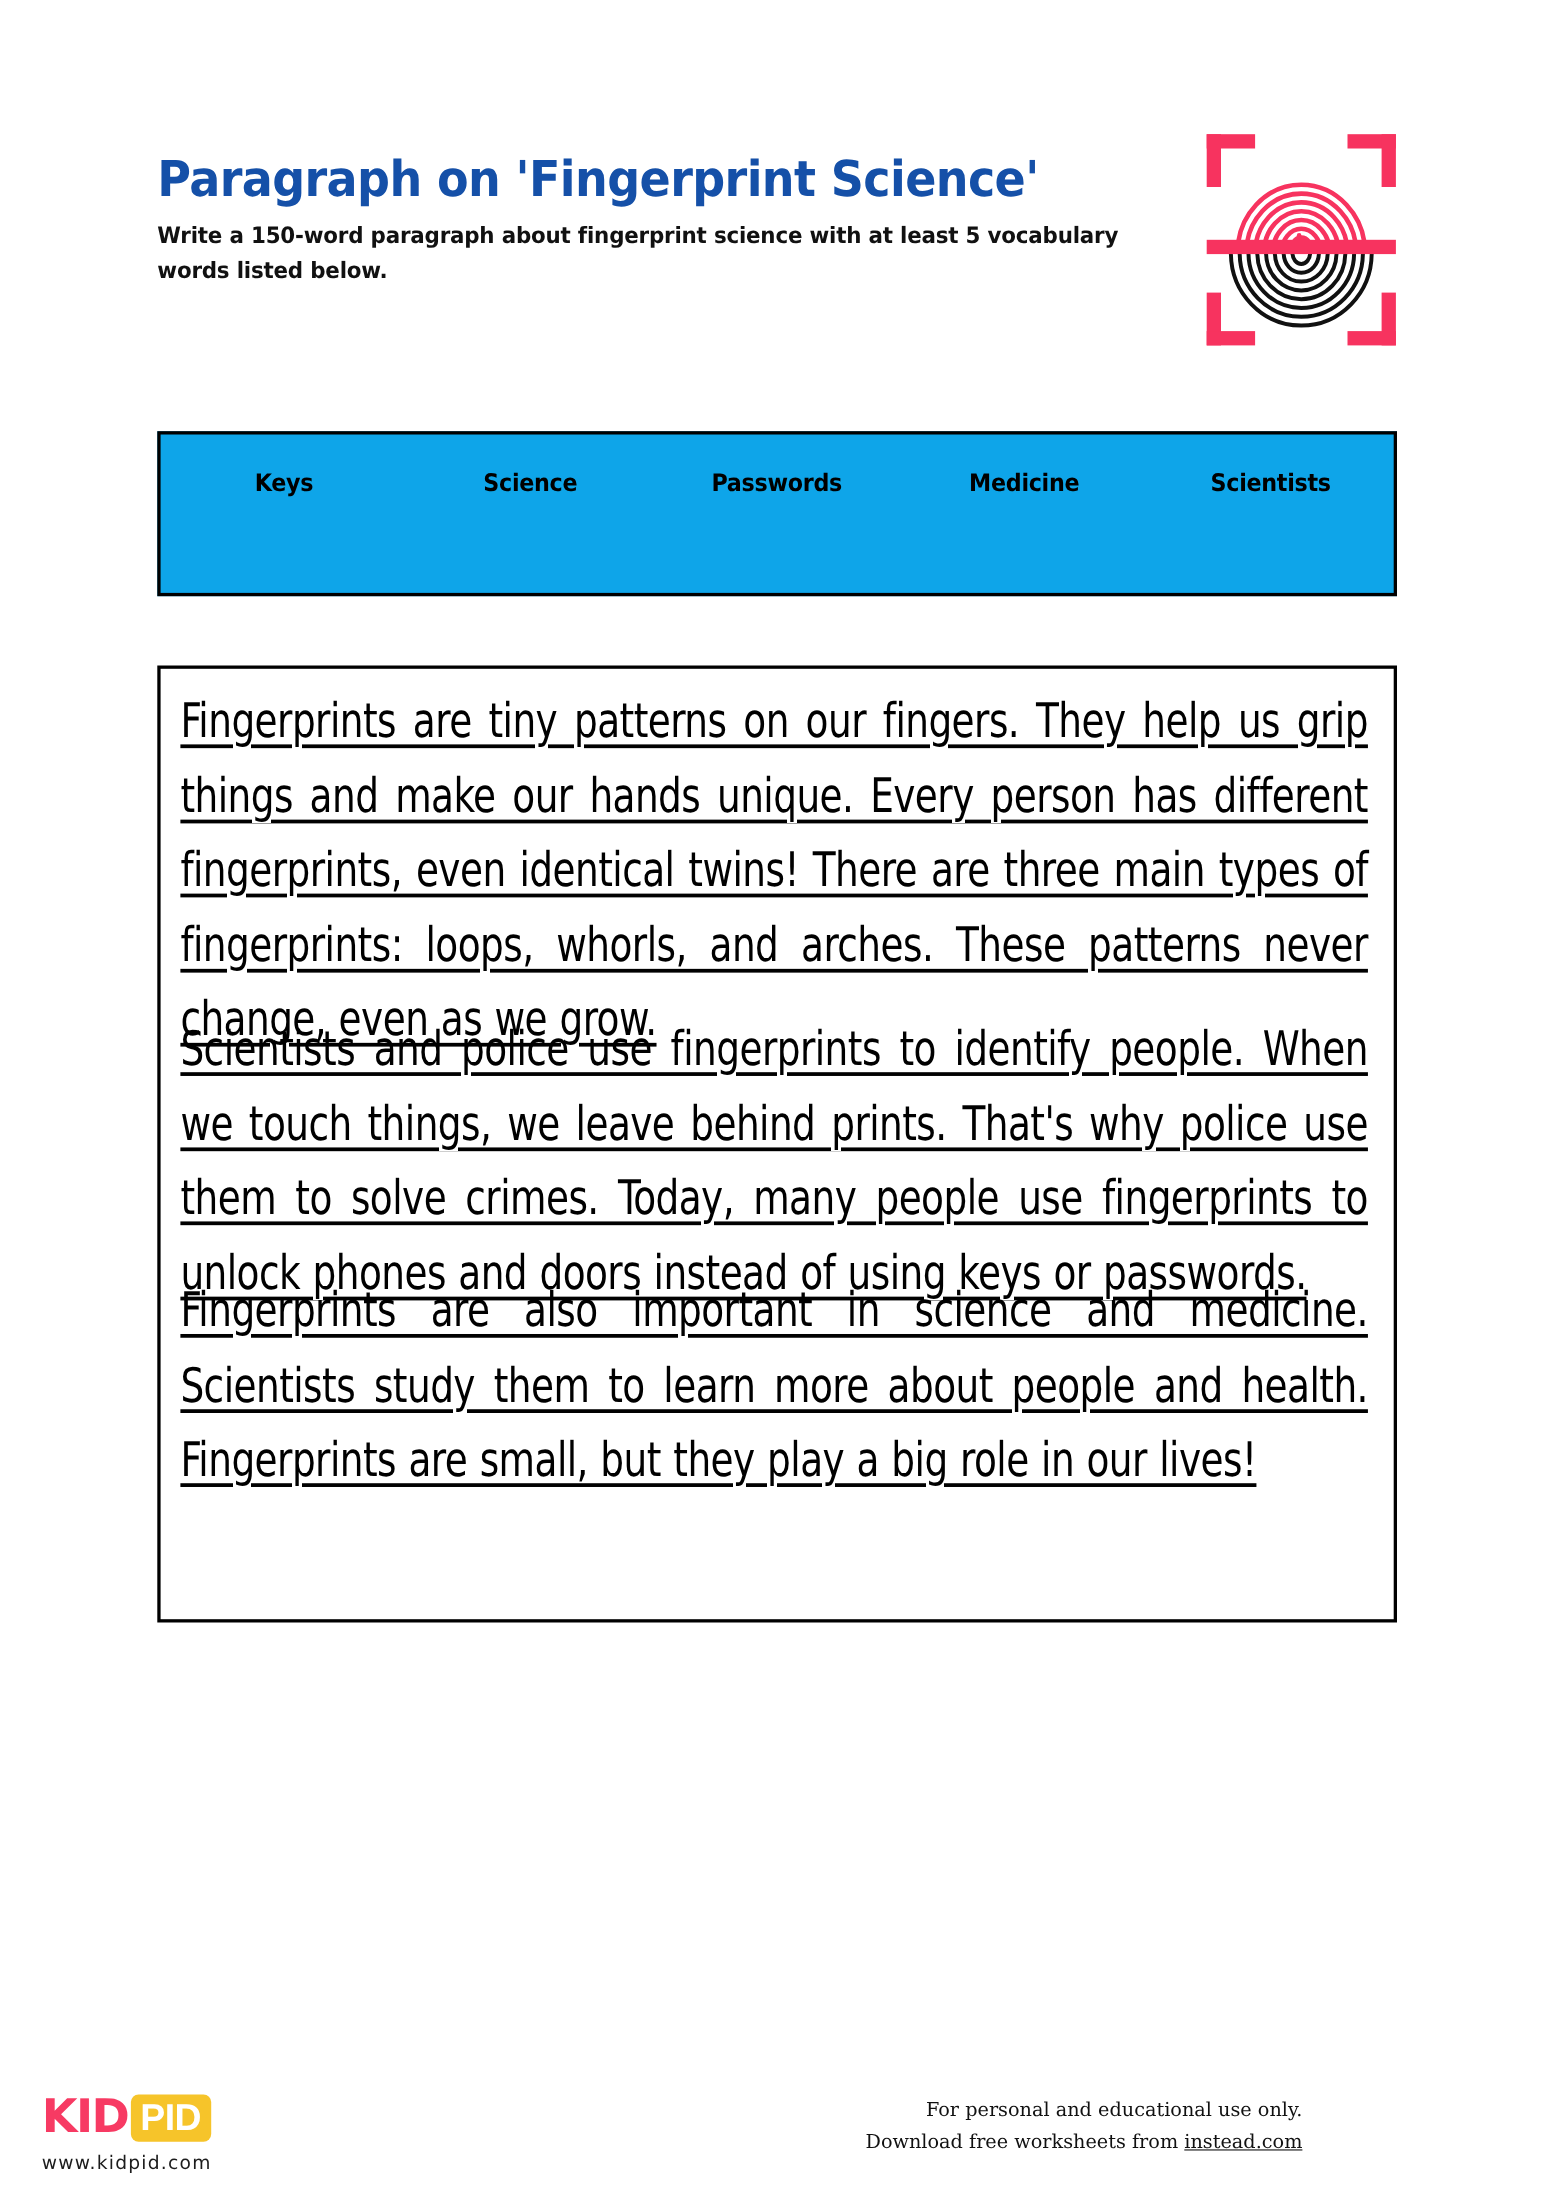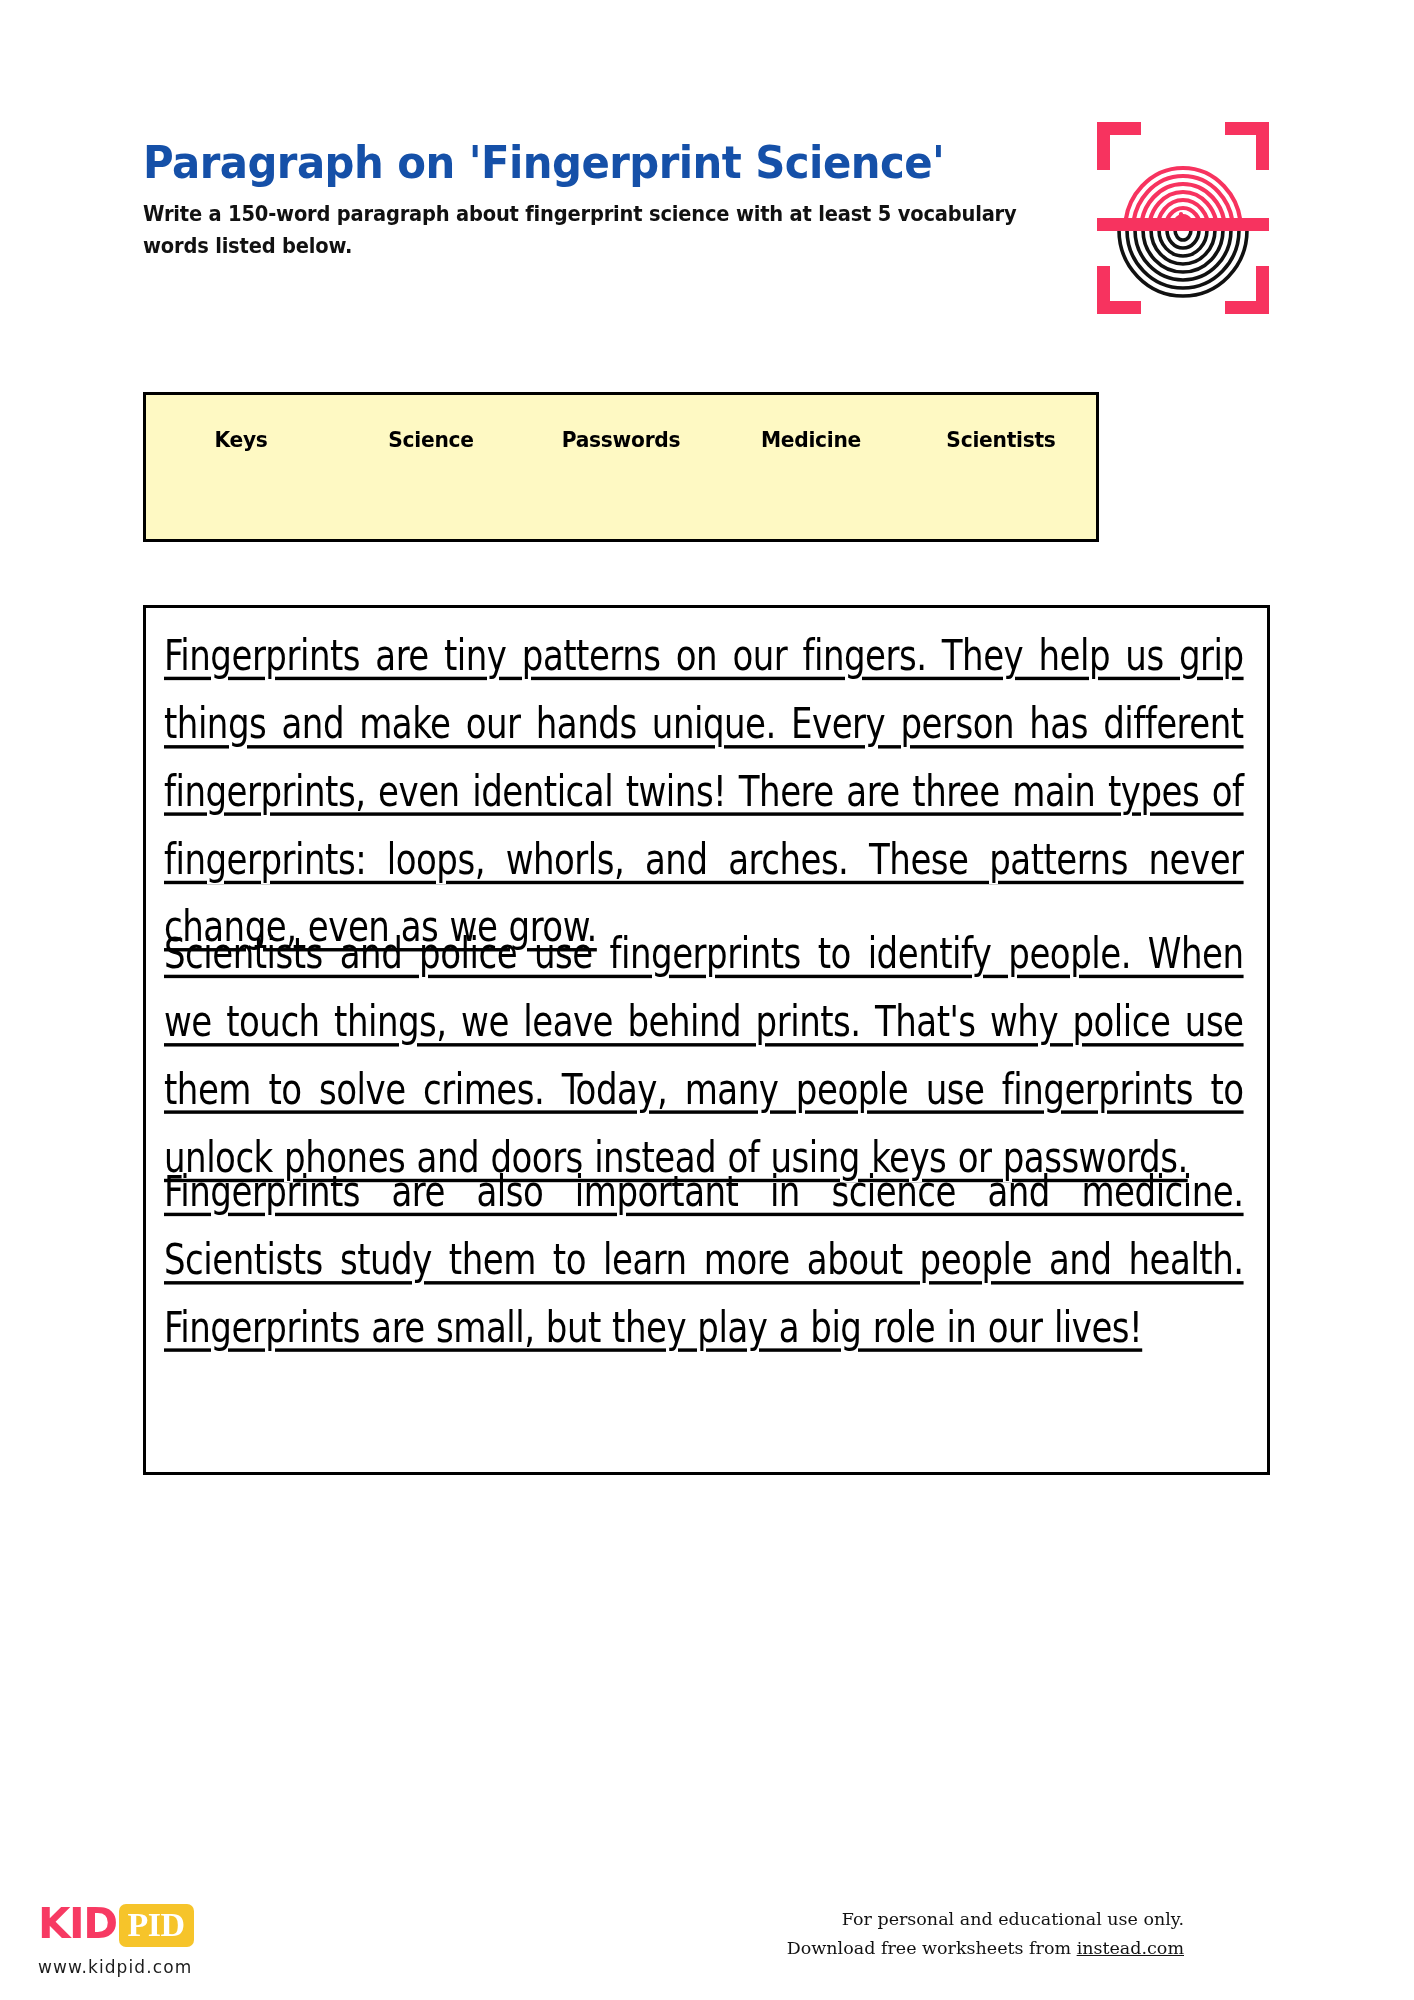--- a/index.html
+++ b/index.html
@@ -67,25 +67,25 @@
     top: -22px;
     width: 180px;
     height: 200px;
   }
 
   
   .vocab-box {
     position: absolute;
     left: 143px;
     top: 392px;
-    width: 956px;
+    width: 1127px;
     height: 150px;
     border: 3px solid #000000;
     box-sizing: border-box;
-    background: #fef9c3;
+    background: #0ea5e9;
   }
   .vocab-row {
     display: flex;
     width: 100%;
     height: 50%;
     align-items: center;
   }
   .vocab-cell {
     flex: 1 1 20%;
     text-align: center;
@@ -153,21 +153,21 @@
   }
   .logo-kid {
     font-family: "DejaVu Sans", sans-serif;
     font-size: 42px;
     font-weight: bold;
     color: #f73a63;
     letter-spacing: -1.5px;
     line-height: 1;
   }
   .logo-pid {
-    font-family: Liberation Serif, serif;
+    font-family: Liberation Sans, sans-serif;
     font-size: 34px;
     font-weight: bold;
     color: #ffffff;
     background: #f6c42a;
     border-radius: 7px;
     padding: 4px 9px 5px 9px;
     letter-spacing: -0.5px;
     line-height: 1;
     margin-left: 2px;
     margin-top: 2px;

